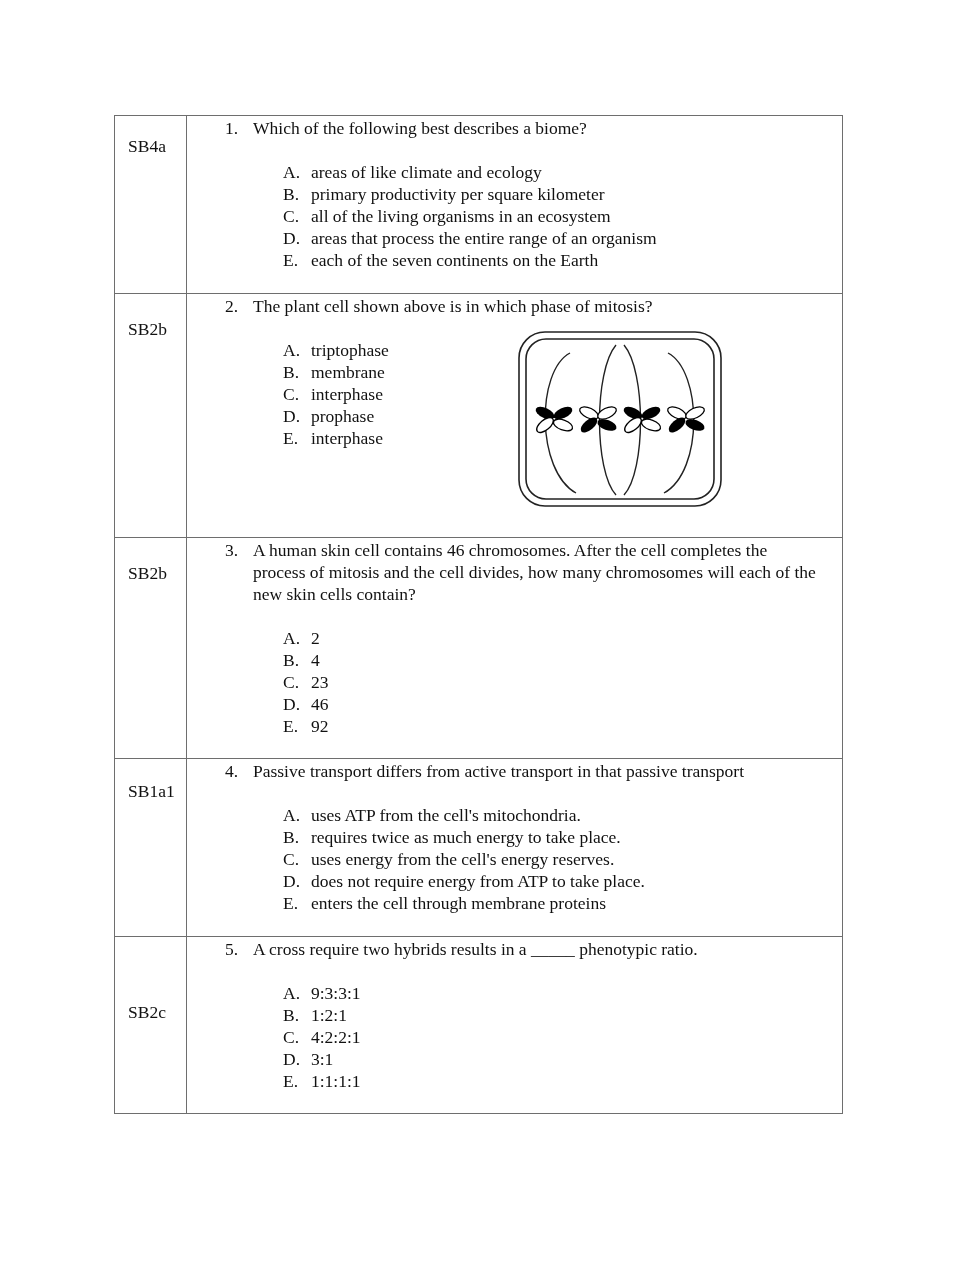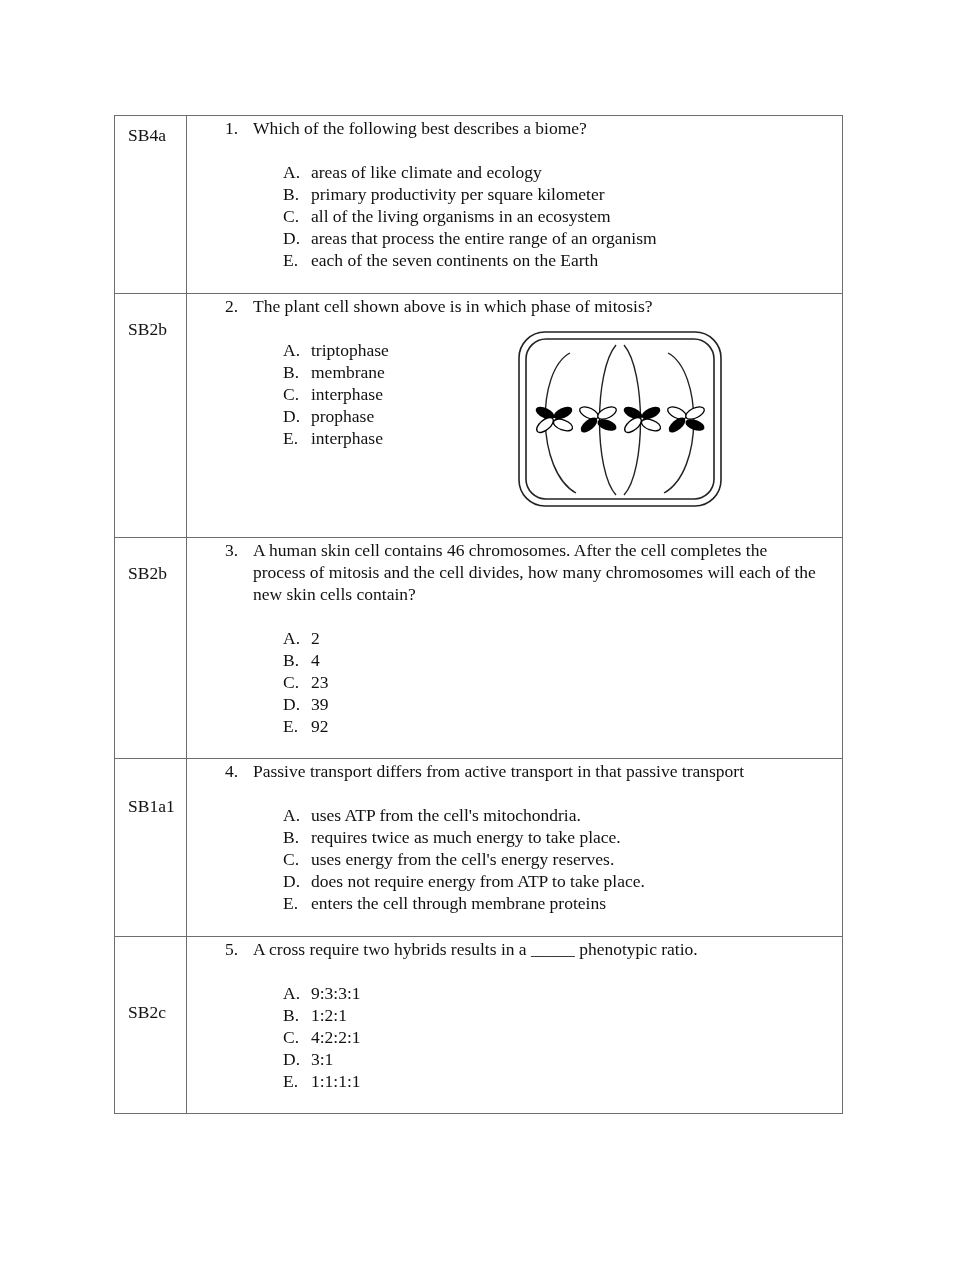--- a/index.html
+++ b/index.html
@@ -18,21 +18,21 @@
     .cell-fig { position: absolute; left: 331px; top: 215px; }
   </style>
 </head>
 <body>
 
 <table class="q">
 
   <tbody>
       <tr style="height:178px">
     <td class="std">
-      <span class="std-label" style="margin-top:8px">SB4a</span>
+      <span class="std-label" style="margin-top:19px">SB4a</span>
     </td>
     <td class="body">
       <div class="qline" style="margin-top:1px">
         <span class="qnum">1.</span>
         <span class="qtext">Which of the following best describes a biome?</span>
       </div>
       <div class="choices">
         <div class="choice">
               <span class="letter">A.</span>
               <span>areas of like climate and ecology</span>
@@ -142,33 +142,33 @@
         <div class="choice">
               <span class="letter">B.</span>
               <span>4</span>
             </div>
         <div class="choice">
               <span class="letter">C.</span>
               <span>23</span>
             </div>
         <div class="choice">
               <span class="letter">D.</span>
-              <span>39</span>
+              <span>46</span>
             </div>
         <div class="choice">
               <span class="letter">E.</span>
               <span>92</span>
             </div>
       </div>
     </td>
   </tr>
 
   <tr style="height:178px">
     <td class="std">
-      <span class="std-label" style="margin-top:36px">SB1a1</span>
+      <span class="std-label" style="margin-top:21px">SB1a1</span>
     </td>
     <td class="body">
       <div class="qline" style="margin-top:1px">
         <span class="qnum">4.</span>
         <span class="qtext">Passive transport differs from active transport in that passive transport</span>
       </div>
       <div class="choices">
         <div class="choice">
               <span class="letter">A.</span>
               <span>uses ATP from the cell's mitochondria.</span>

